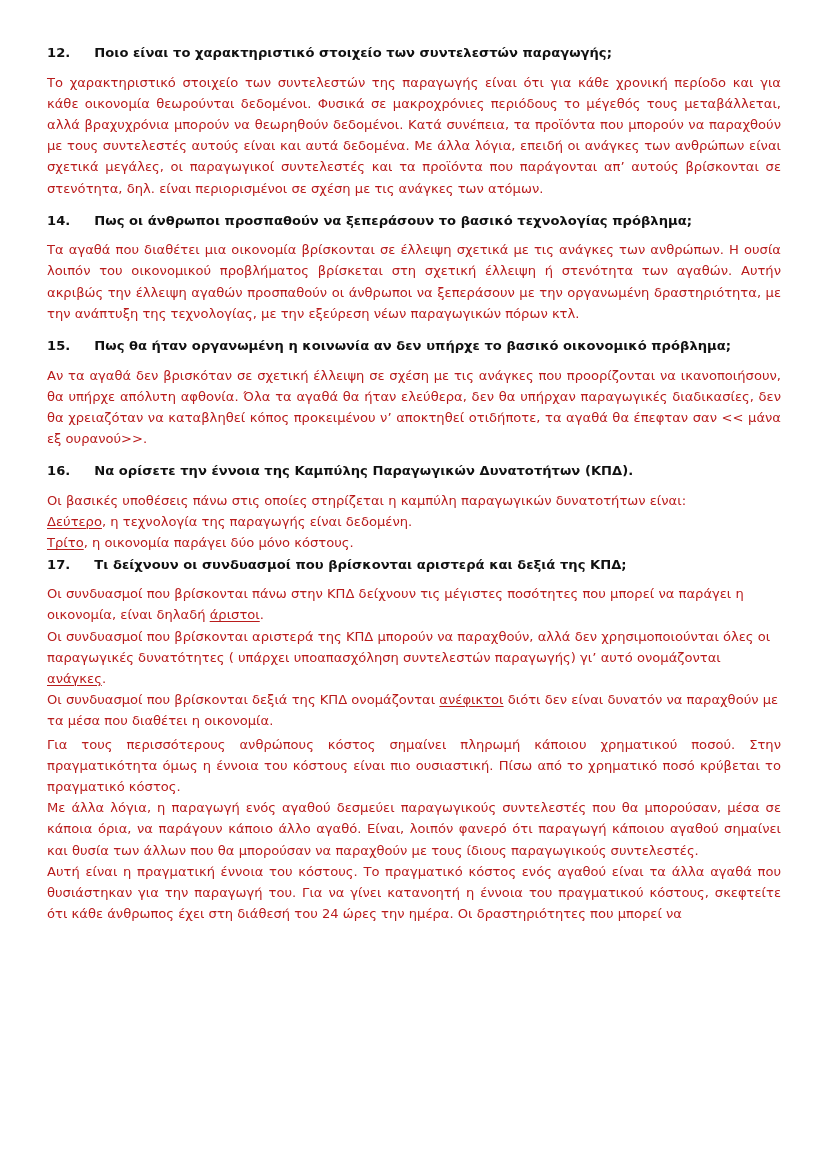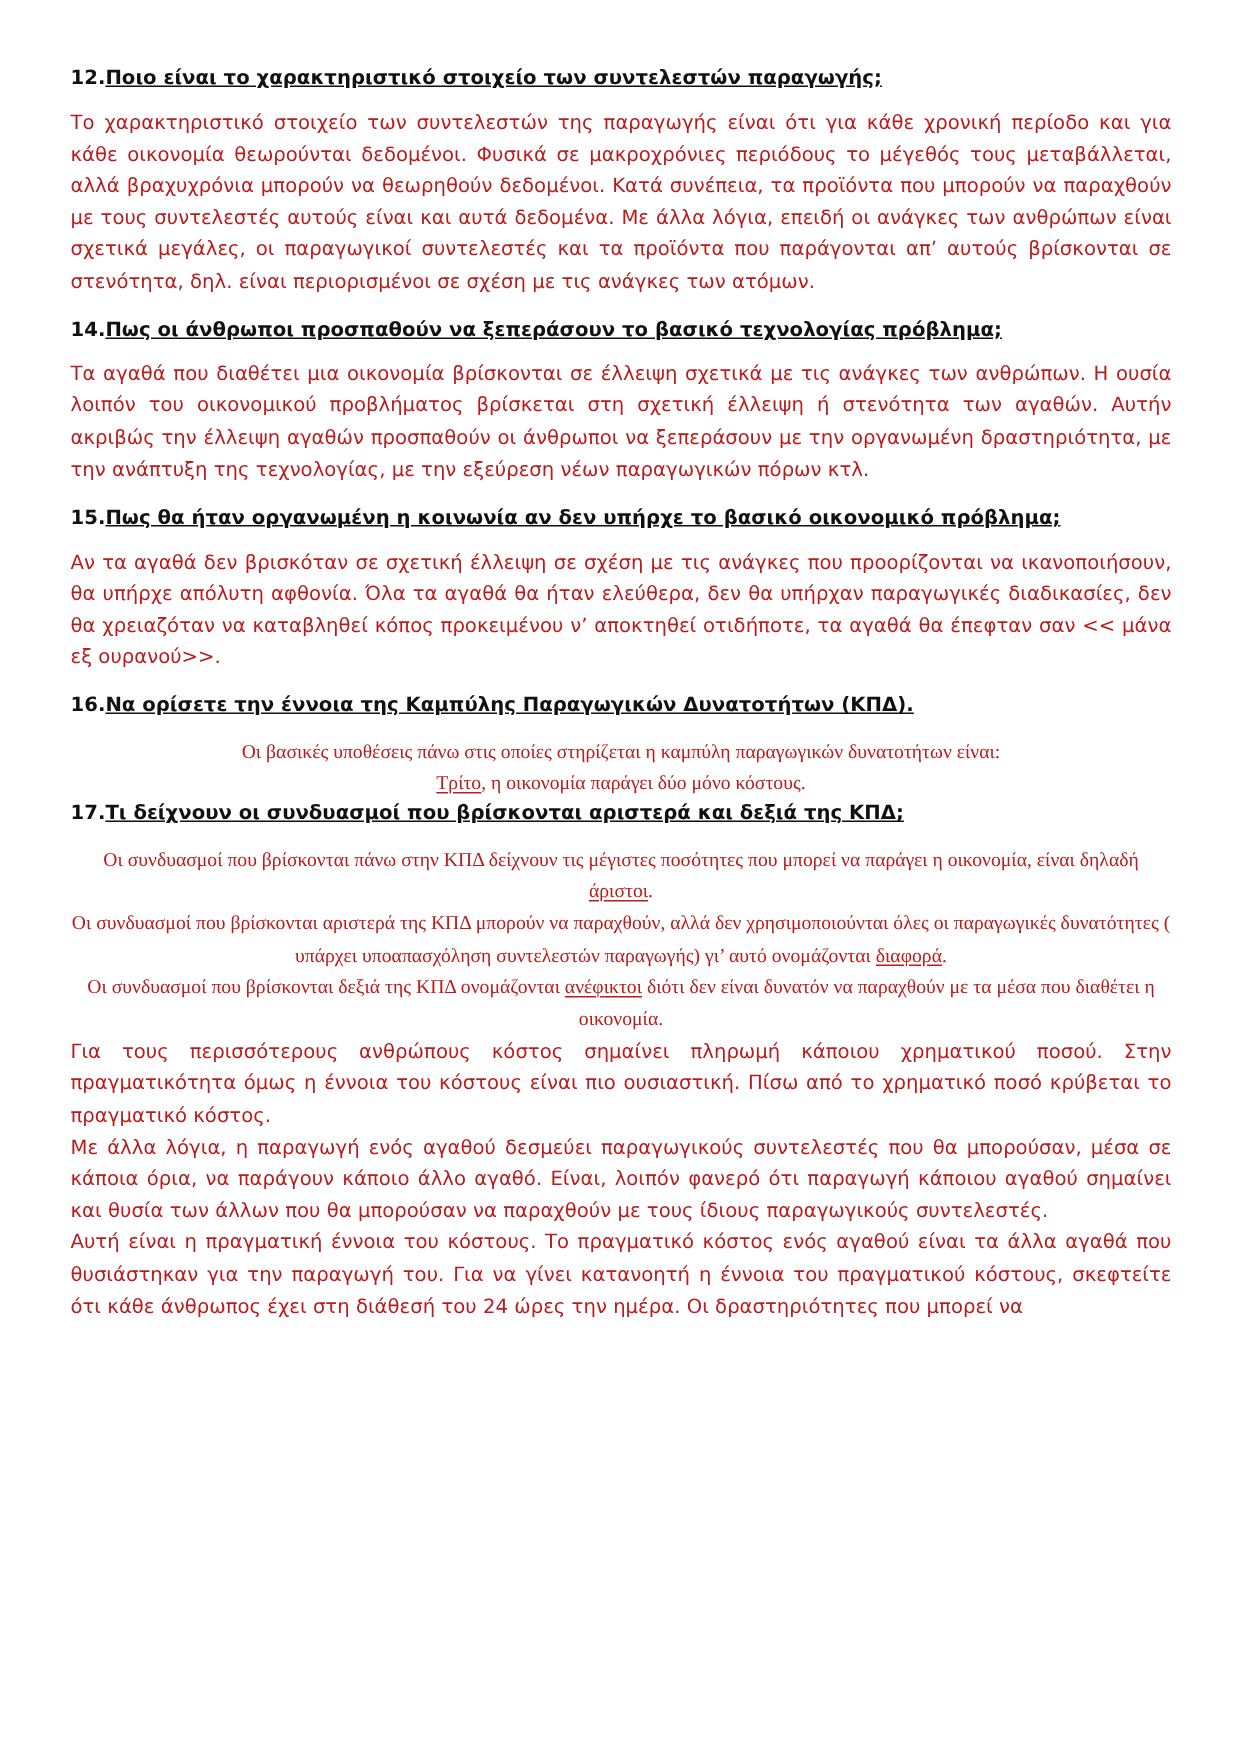--- a/index.html
+++ b/index.html
@@ -37,37 +37,35 @@
     color: #111111;
     margin: 0 0 10px 0;
     letter-spacing: 0.02px;
     text-indent: 0;
   }
   h2.qheading .qnum {
     display: inline;
   }
   h2.qheading .qtext {
     display: inline;
-    margin-left: 0;
-    text-decoration: underline;
+    margin-left: 24px;
   }
   p.para {
     font-size: 13.1px;
     line-height: 1.62;
     margin: 0 0 13px 0;
     color: #b91c1c;
     letter-spacing: 0.01px;
   }
   p.para.justify {
     text-align: justify;
     text-justify: inter-word;
   }
   p.para.left {
-    text-align: center;
-    font-family: Liberation Serif, serif;
+    text-align: left;
   }
   p.para.tight {
     margin-bottom: 0;
   }
   .u {
     text-decoration: underline;
     text-underline-offset: 1.5px;
   }
 
   
@@ -107,31 +105,32 @@
       </h2>
       <p class="para justify">Αν τα αγαθά δεν βρισκόταν σε σχετική έλλειψη σε σχέση με τις ανάγκες που προορίζονται να ικανοποιήσουν, θα υπήρχε απόλυτη αφθονία. Όλα τα αγαθά θα ήταν ελεύθερα, δεν θα υπήρχαν παραγωγικές διαδικασίες, δεν θα χρειαζόταν να καταβληθεί κόπος προκειμένου  ν’ αποκτηθεί οτιδήποτε, τα αγαθά θα έπεφταν σαν &lt;&lt; μάνα εξ ουρανού&gt;&gt;.</p>
     </section>
 
     <section class="qblock">
       <h2 class="qheading">
         <span class="qnum">16.</span><span class="qtext">Να ορίσετε την έννοια της Καμπύλης Παραγωγικών Δυνατοτήτων (ΚΠΔ).</span>
       </h2>
       <div class="lines">
         <p class="para left tight">Οι βασικές υποθέσεις πάνω στις οποίες στηρίζεται η καμπύλη παραγωγικών δυνατοτήτων είναι:</p>
+        <p class="para left tight"><span class="u">Δεύτερο</span><span>, η τεχνολογία της παραγωγής είναι δεδομένη.</span></p>
         <p class="para left"><span class="u">Τρίτο</span><span>, η οικονομία παράγει δύο μόνο κόστους.</span></p>
       </div>
     </section>
 
     <section class="qblock">
       <h2 class="qheading">
         <span class="qnum">17.</span><span class="qtext">Τι δείχνουν οι συνδυασμοί που βρίσκονται αριστερά και δεξιά της ΚΠΔ;</span>
       </h2>
       <div class="lines">
         <p class="para left tight"><span>Οι συνδυασμοί που βρίσκονται πάνω στην ΚΠΔ δείχνουν τις μέγιστες ποσότητες που μπορεί να παράγει η οικονομία, είναι δηλαδή </span><span class="u">άριστοι</span><span>.</span></p>
-        <p class="para left tight"><span>Οι συνδυασμοί που βρίσκονται αριστερά της ΚΠΔ μπορούν να παραχθούν, αλλά δεν χρησιμοποιούνται όλες οι παραγωγικές δυνατότητες ( υπάρχει υποαπασχόληση συντελεστών παραγωγής) γι’ αυτό ονομάζονται </span><span class="u">διαφορά</span><span>.</span></p>
+        <p class="para left tight"><span>Οι συνδυασμοί που βρίσκονται αριστερά της ΚΠΔ μπορούν να παραχθούν, αλλά δεν χρησιμοποιούνται όλες οι παραγωγικές δυνατότητες ( υπάρχει υποαπασχόληση συντελεστών παραγωγής) γι’ αυτό ονομάζονται </span><span class="u">ανάγκες</span><span>.</span></p>
         <p class="para left"><span>Οι συνδυασμοί που βρίσκονται δεξιά της ΚΠΔ ονομάζονται </span><span class="u">ανέφικτοι</span><span> διότι δεν είναι δυνατόν να παραχθούν με τα μέσα που διαθέτει η οικονομία.</span></p>
       </div>
     </section>
 
     <section class="qblock">
       <p class="para justify tight">Για τους περισσότερους ανθρώπους κόστος σημαίνει πληρωμή κάποιου χρηματικού ποσού. Στην πραγματικότητα όμως η έννοια του κόστους είναι πιο ουσιαστική. Πίσω από το χρηματικό ποσό κρύβεται το πραγματικό κόστος.</p>
       <p class="para justify tight">Με άλλα λόγια, η παραγωγή ενός αγαθού δεσμεύει παραγωγικούς συντελεστές που θα μπορούσαν, μέσα σε κάποια όρια, να παράγουν κάποιο άλλο αγαθό. Είναι, λοιπόν φανερό ότι παραγωγή κάποιου αγαθού σημαίνει και θυσία των άλλων που θα μπορούσαν να παραχθούν με τους ίδιους παραγωγικούς συντελεστές.</p>
       <p class="para justify">Αυτή είναι η πραγματική έννοια του κόστους. Το πραγματικό κόστος ενός αγαθού είναι τα άλλα αγαθά που θυσιάστηκαν για την παραγωγή του. Για να γίνει κατανοητή η έννοια του πραγματικού κόστους, σκεφτείτε ότι κάθε άνθρωπος έχει στη διάθεσή του 24 ώρες την ημέρα. Οι δραστηριότητες που μπορεί να</p>
     </section>
 

